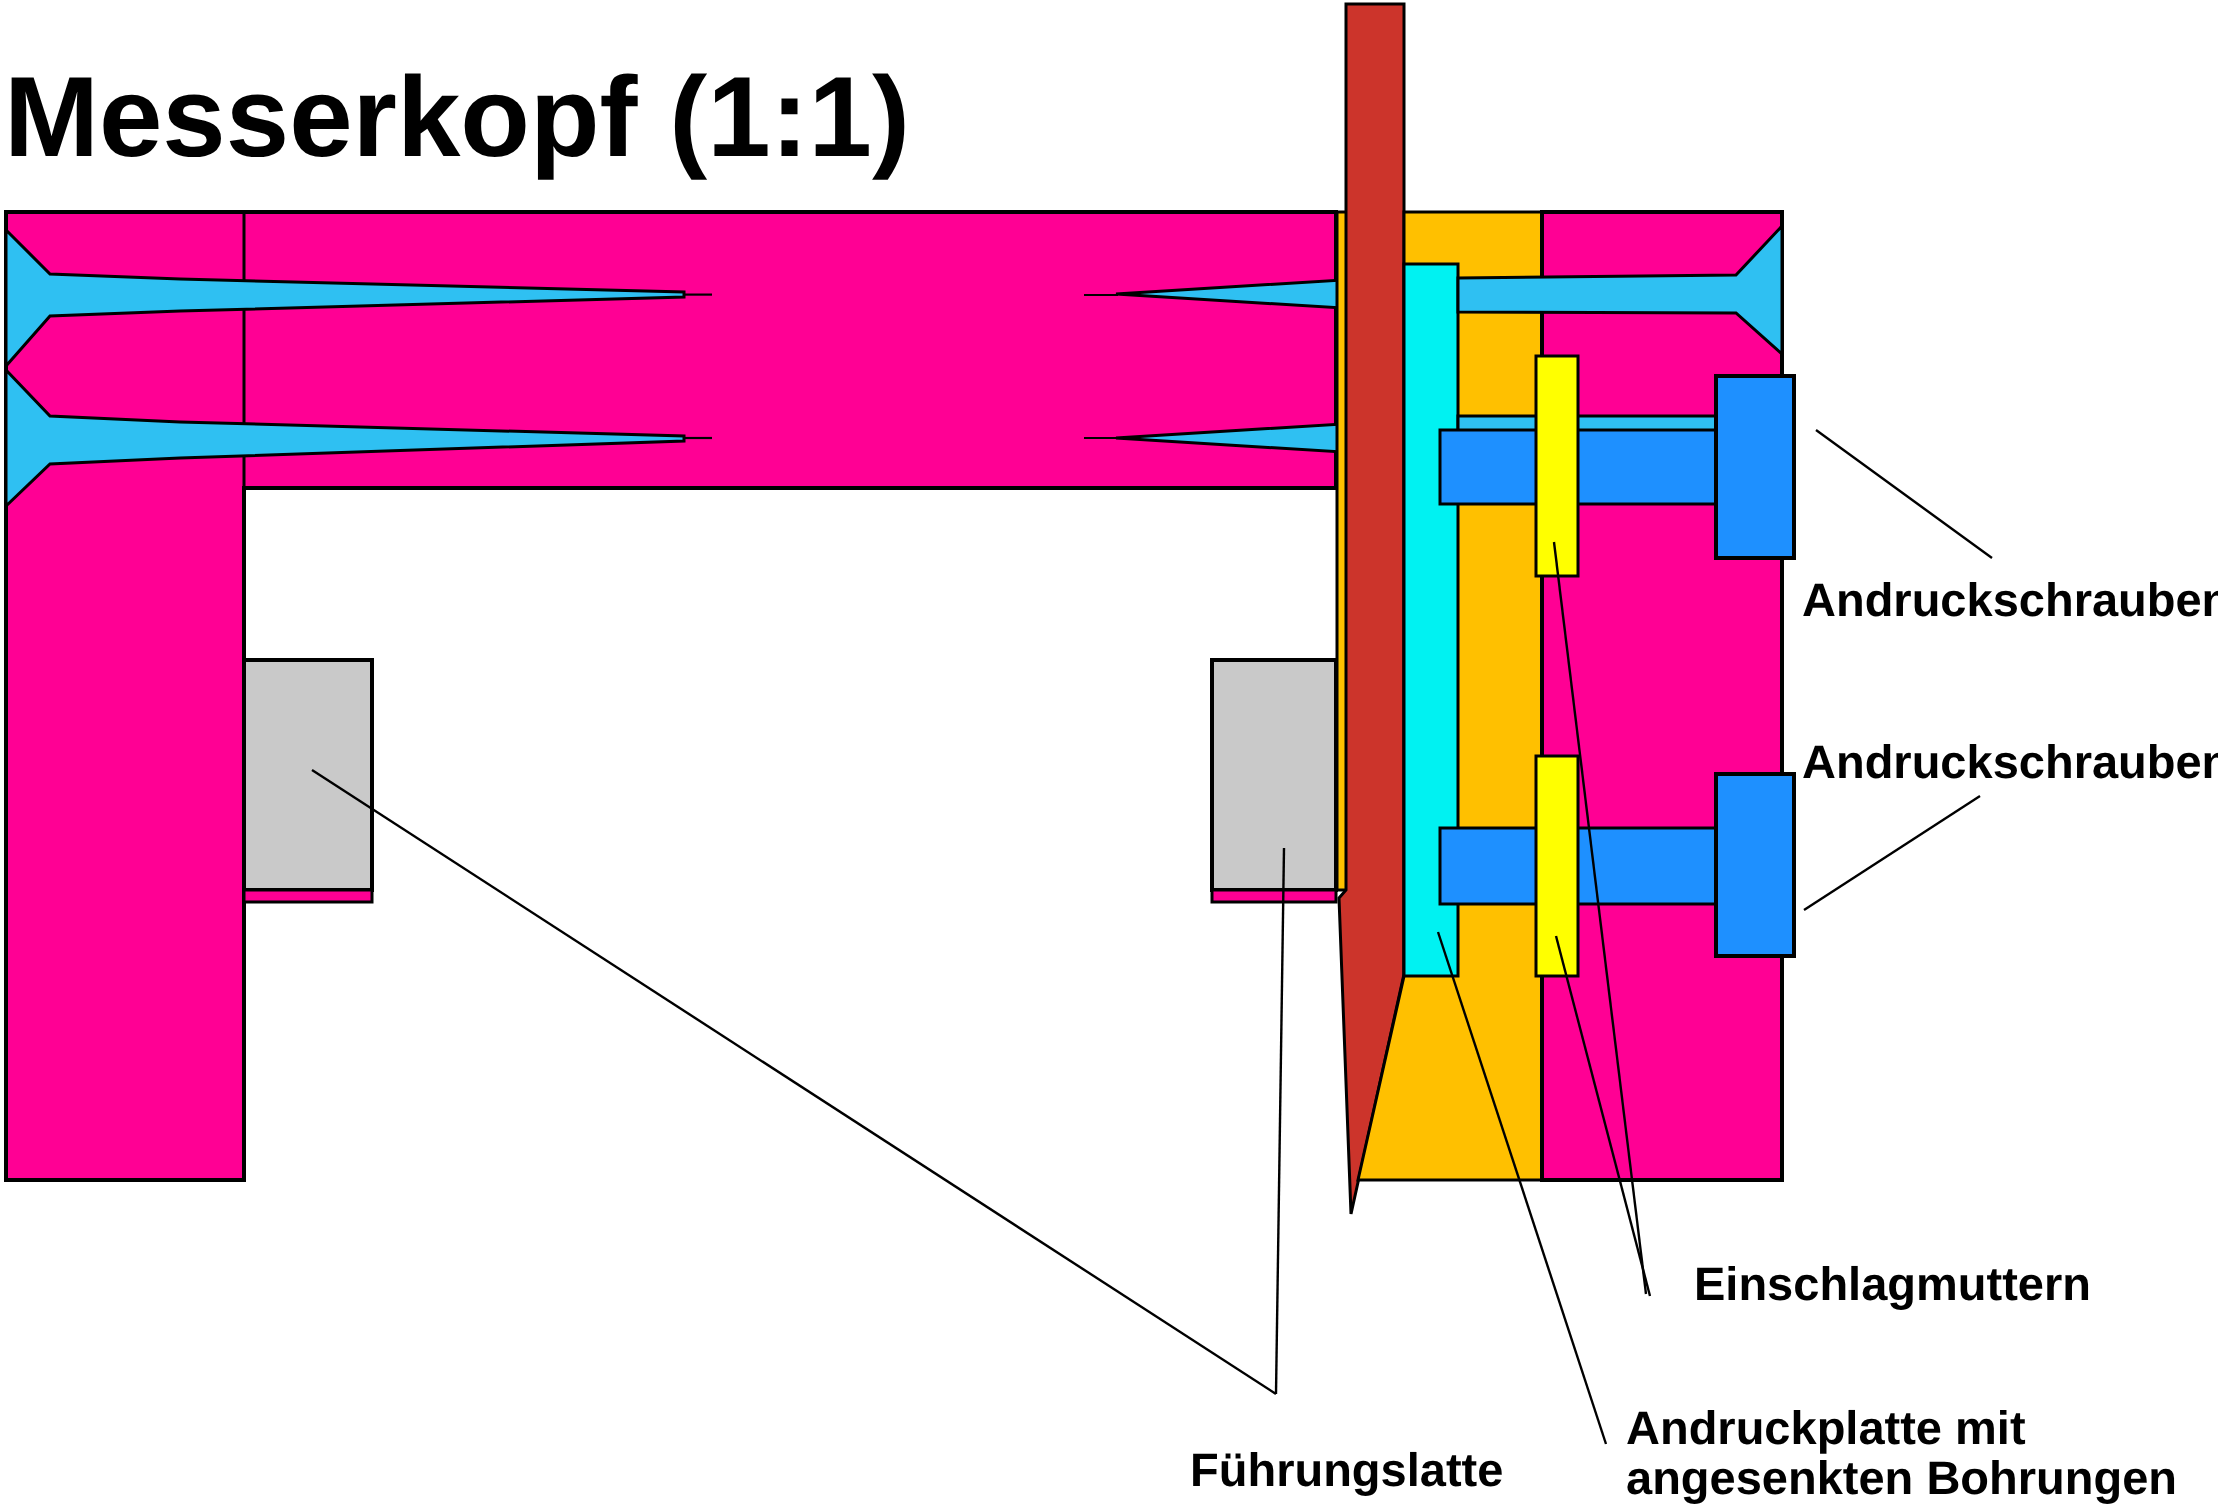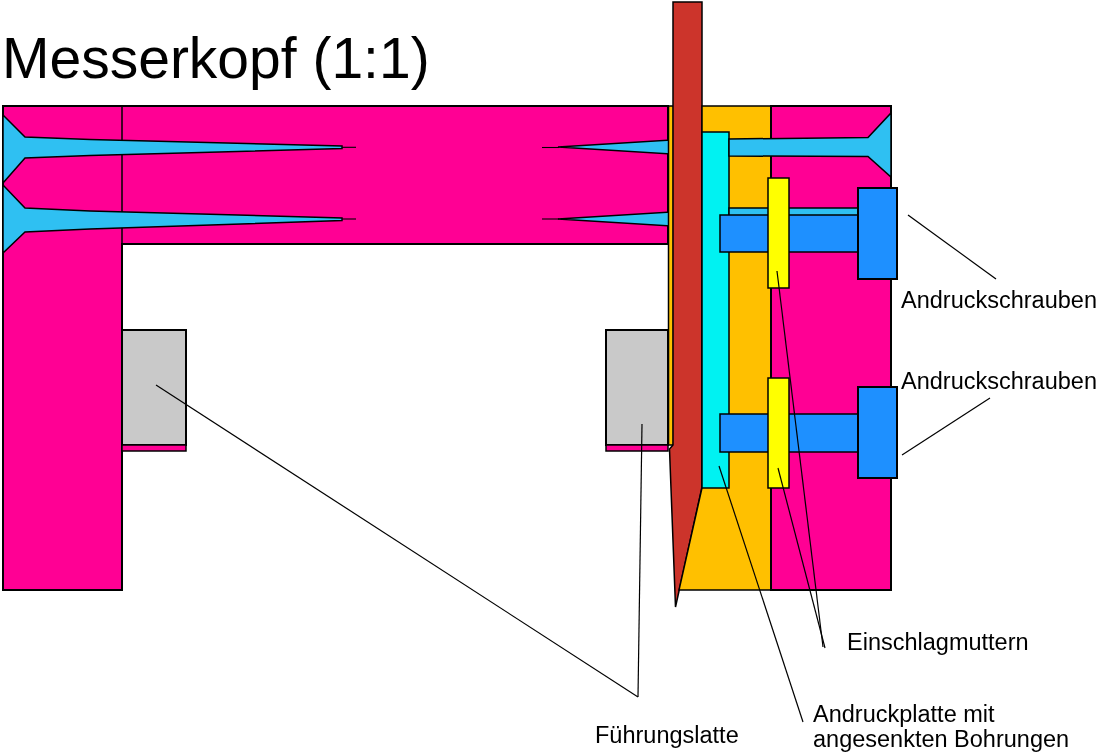--- a/index.html
+++ b/index.html
@@ -6,20 +6,21 @@
     margin: 0;
     padding: 0;
     background: #ffffff;
   }
   .stage {
     position: relative;
     width: 1109px;
     height: 753px;
     background: #ffffff;
     overflow: hidden;
+    font-weight: bold;
   }
   svg { display: block; }
   text {
     font-family: "Liberation Sans", "DejaVu Sans", sans-serif;
     fill: #000000;
   }
   .title-text { font-size: 57px; }
   .label-text { font-size: 23.5px; }
   .outline { stroke: #000000; stroke-width: 2; }
   .outline-thin { stroke: #000000; stroke-width: 1.5; }

